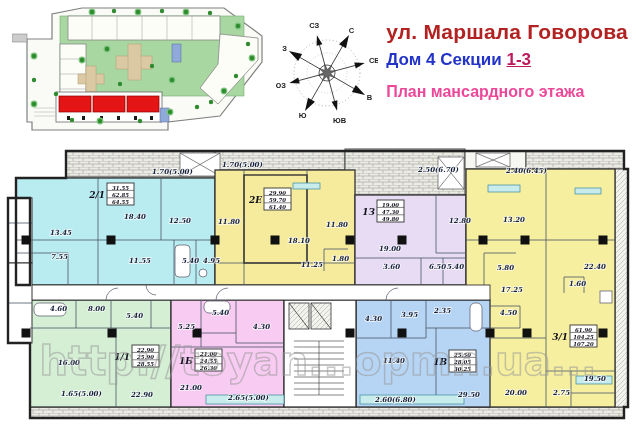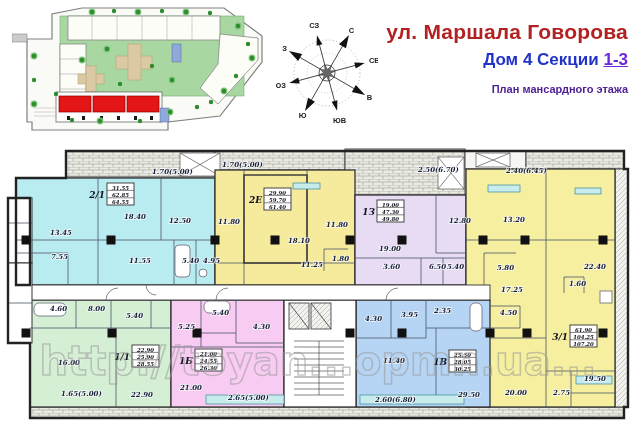--- a/index.html
+++ b/index.html
@@ -1,25 +1,25 @@
 <!DOCTYPE html>
 <html><head>
 <meta charset="utf-8">
 <style>
   html,body{margin:0;padding:0;}
   body{
     width:636px;height:424px;position:relative;background:#ffffff;
     font-family:"Liberation Sans",sans-serif;overflow:hidden;
   }
   .abs{position:absolute;}
-  .titles{position:absolute;top:20px;right:8px;text-align:right;line-height:1.1;margin-left:36px;}
+  .titles{position:absolute;top:20px;right:8px;line-height:1.1;margin-left:36px;}
   .t1{color:#b22222;font-size:21px;font-weight:bold;letter-spacing:0.2px;}
   .t2{color:#2233c8;font-size:17px;font-weight:bold;margin-top:8px;}
-  .t2 .sec{color:#6d28d9;text-decoration:underline;}
-  .t3{color:#4c1d95;font-size:11px;font-weight:bold;margin-top:13px;}
+  .t2 .sec{color:#be185d;text-decoration:underline;}
+  .t3{color:#ec4899;font-size:16px;font-weight:bold;margin-top:13px;}
   svg{display:block;}
   .rlabel{font:italic bold 7px "DejaVu Serif",serif;fill:#16203a;
           paint-order:stroke;stroke:rgba(255,255,255,0.75);stroke-width:1.6px;}
   .acode{font:italic bold 9px "DejaVu Serif",serif;fill:#10101c;}
   .aval{font:italic bold 5.4px "DejaVu Serif",serif;fill:#10101c;}
   .cdir{font:bold 7.5px "Liberation Sans",sans-serif;fill:#222;}
   .wmark{font-family:"DejaVu Sans",sans-serif;font-weight:bold;}
 </style>
 </head>
 <body>

